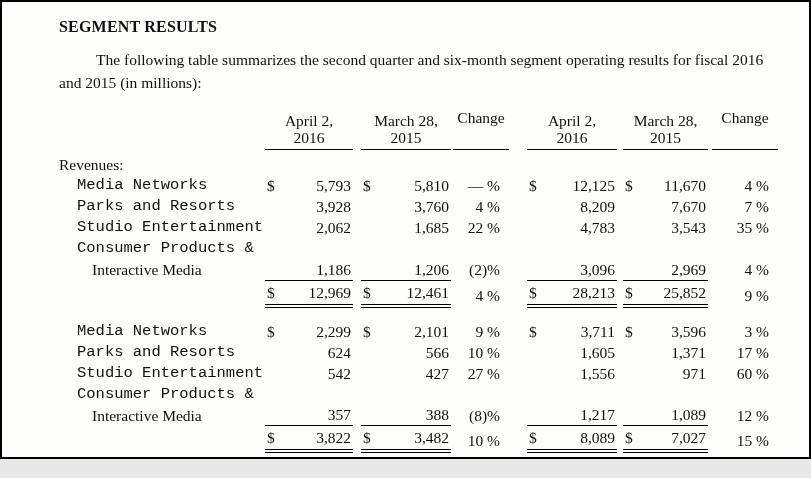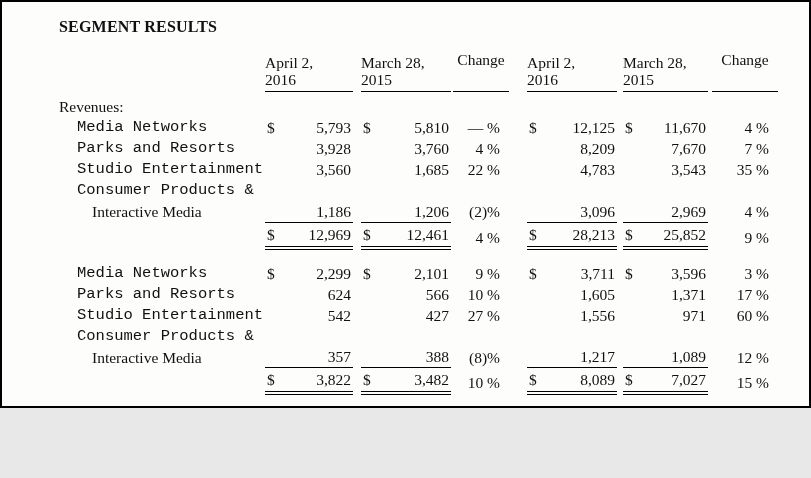--- a/index.html
+++ b/index.html
@@ -1,28 +1,28 @@
 <!DOCTYPE html>
 <html><head>
 <meta charset="utf-8">
 <style>
   html,body{margin:0;padding:0;background:#e8e8e8;}
   #page{
-    width:811px;height:408px;box-sizing:border-box;
+    width:811px;height:459px;box-sizing:border-box;
     background:#fdfdfc;border:2px solid #000;overflow:hidden;
     font-family:"Liberation Serif","DejaVu Serif",serif;color:#111;
   }
   #content{padding:16px 0 0 57px;}
   .doc-title{font-size:16px;font-weight:bold;letter-spacing:.2px;}
   .intro{width:706px;margin-top:12px;font-size:15.5px;line-height:23px;text-indent:37px;}
   table.seg{border-collapse:collapse;margin-top:13px;table-layout:fixed;font-size:15.5px;}
   td{vertical-align:bottom;padding:0;line-height:21px;overflow:visible;white-space:nowrap;}
   
   .gh{text-align:center;border-bottom:1px solid #000;padding-bottom:1px;}
-  .dh{text-align:left;border-bottom:1px solid #000;line-height:17px;padding:2px 0 3px 0;}
+  .dh{text-align:center;border-bottom:1px solid #000;line-height:17px;padding:2px 0 3px 0;}
   .ch{text-align:center;border-bottom:1px solid #000;padding-bottom:21px;}
   
   .sect{padding-top:4px;margin-left:40px;}
   
   .lbl .l1{padding-left:18px;font-family:Liberation Mono, monospace;}
   .lbl .l2{padding-left:33px;}
   .amt .wrap{display:flex;justify-content:space-between;padding:0 2px 0 2px;}
   .chg{text-align:right;padding-right:9px;}
   
   .tot{border-top:1px solid #000;border-bottom:4px double #000;}
@@ -31,20 +31,21 @@
   .sp{font-size:1px;}
 </style>
 </head>
 <body>
 
 <div id="page">
   <div id="content">
 
     <div class="doc-title">SEGMENT RESULTS</div>
 
+    <div class="intro">The following table summarizes the second quarter and six-month segment operating results for fiscal 2016 and 2015 (in millions):</div>
 
     <table class="seg">
       <colgroup>
         <col style="width:200px">
           <col style="width:2px">
         <col style="width:88px">
           <col style="width:8px">
         <col style="width:90px">
           <col style="width:2px">
         <col style="width:56px">
@@ -170,21 +171,21 @@
 
       <tr>
         <td class="lbl">
               <div class="l1">Studio Entertainment</div>
               <div class="l2"></div>
             </td>
         <td class="sp"></td>
         <td class="amt">
               <div class="wrap">
                 <span></span>
-                <span>3,560</span>
+                <span>2,062</span>
               </div>
             </td>
         <td class="sp"></td>
         <td class="amt">
               <div class="wrap">
                 <span></span>
                 <span>1,685</span>
               </div>
             </td>
         <td class="sp"></td>

